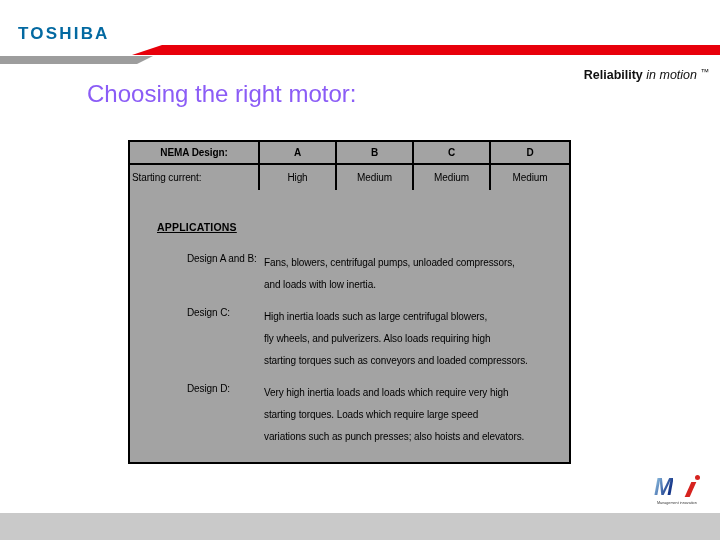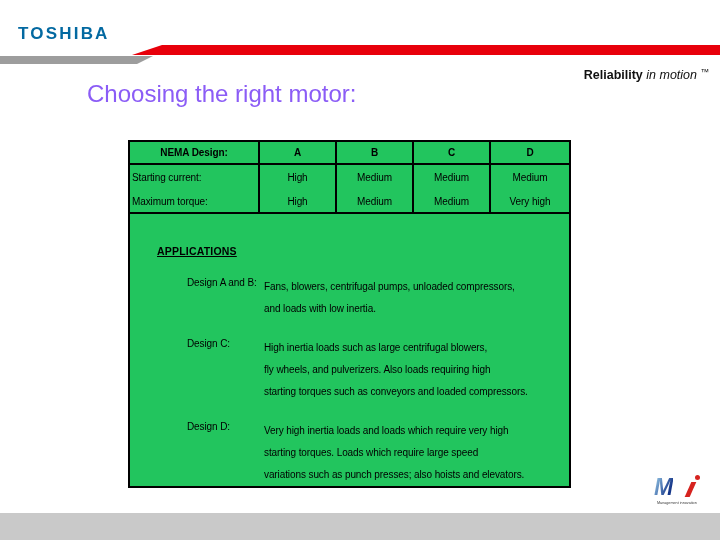--- a/index.html
+++ b/index.html
@@ -38,21 +38,21 @@
 
   .page-title {
     position:absolute; left:87px; top:80px;
     font-size:24px; color:#8b5cf6; letter-spacing:0;
   }
 
   
   table.motor-table {
     position:absolute; left:128px; top:140px;
     width:441px; height:324px;
-    background:#22c55e;
+    background:#a3a3a3;
     border-collapse:collapse;
     table-layout:fixed;
     border:2px solid #000;
     color:#000;
   }
   .motor-table th, .motor-table td {
     font-size:10px; letter-spacing:-0.1px;
     text-align:center; vertical-align:middle;
     padding:0;
   }
@@ -66,21 +66,21 @@
   .apps-cell { vertical-align:top !important; }
   .apps-inner { padding:31px 4px 0 27px; text-align:left; }
   .apps-heading {
     font-size:10.5px; font-weight:bold; text-decoration:underline;
     letter-spacing:0.2px;
   }
   .apps-entries {
     margin:19px 0 0 30px;
     display:grid;
     grid-template-columns:77px 1fr;
-    row-gap:17px;
+    row-gap:10px;
     font-size:10px; letter-spacing:-0.1px;
   }
   .apps-label { line-height:14.5px; }
   .apps-text  { white-space:pre-line; line-height:22px; }
 
   
   .bar-gray-bottom {
     position:absolute; left:0; top:513px; width:720px; height:27px;
     background:#c9c9c9;
   }
@@ -142,27 +142,20 @@
     <th class="col-sep">C</th>
     <th class="col-sep">D</th>
   </tr>
   <tr class="r1">
     <td class="rowlabel">Starting current:</td>
     <td class="col-sep">High</td>
     <td class="col-sep">Medium</td>
     <td class="col-sep">Medium</td>
     <td class="col-sep">Medium</td>
   </tr>
-  <tr class="r3">
-    <td class="rowlabel">Maximum torque:</td>
-    <td class="col-sep">High</td>
-    <td class="col-sep">Medium</td>
-    <td class="col-sep">Medium</td>
-    <td class="col-sep">Very high</td>
-  </tr>
   <tr>
     <td class="apps-cell" colspan="5">
       <div class="apps-inner">
         <div class="apps-heading">APPLICATIONS</div>
         <div class="apps-entries">
           <div class="apps-label">Design A and B:</div>
           <div class="apps-text">Fans, blowers, centrifugal pumps, unloaded compressors,
 and loads with low inertia.</div>
           <div class="apps-label">Design C:</div>
           <div class="apps-text">High inertia loads such as large centrifugal blowers,

